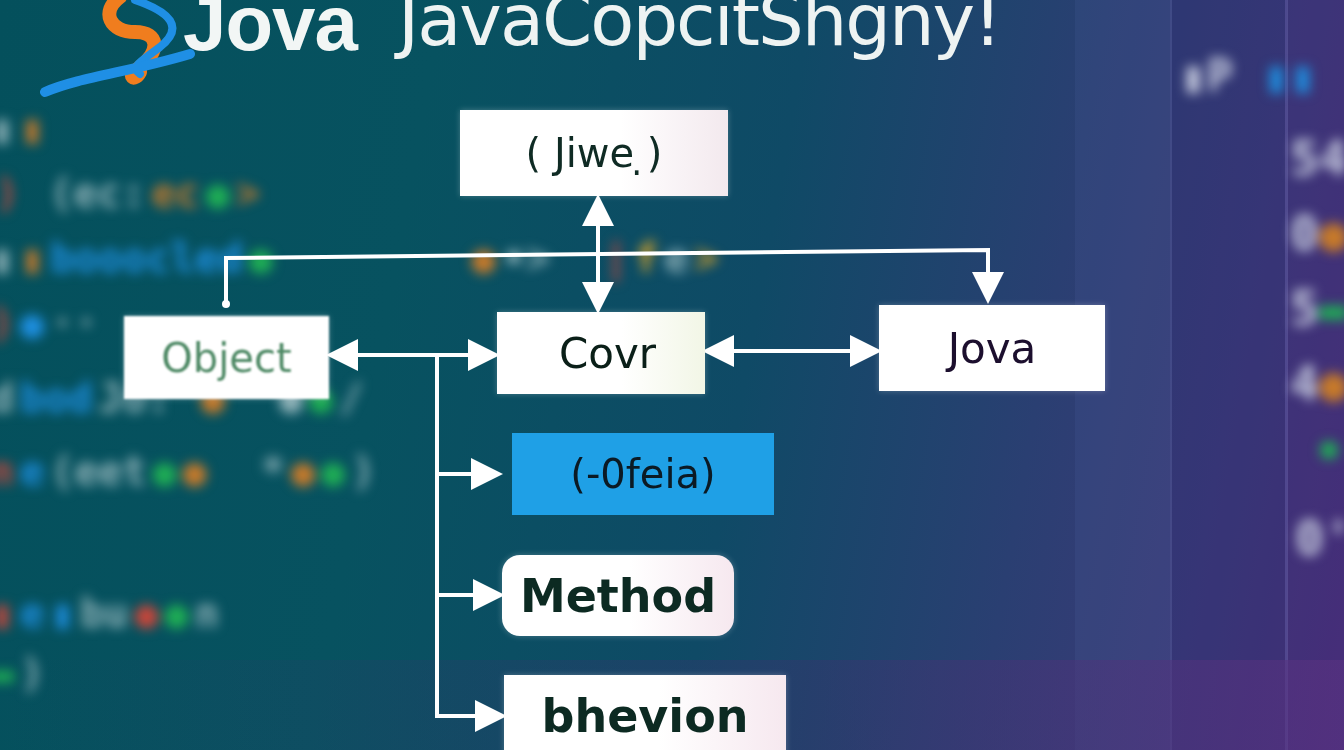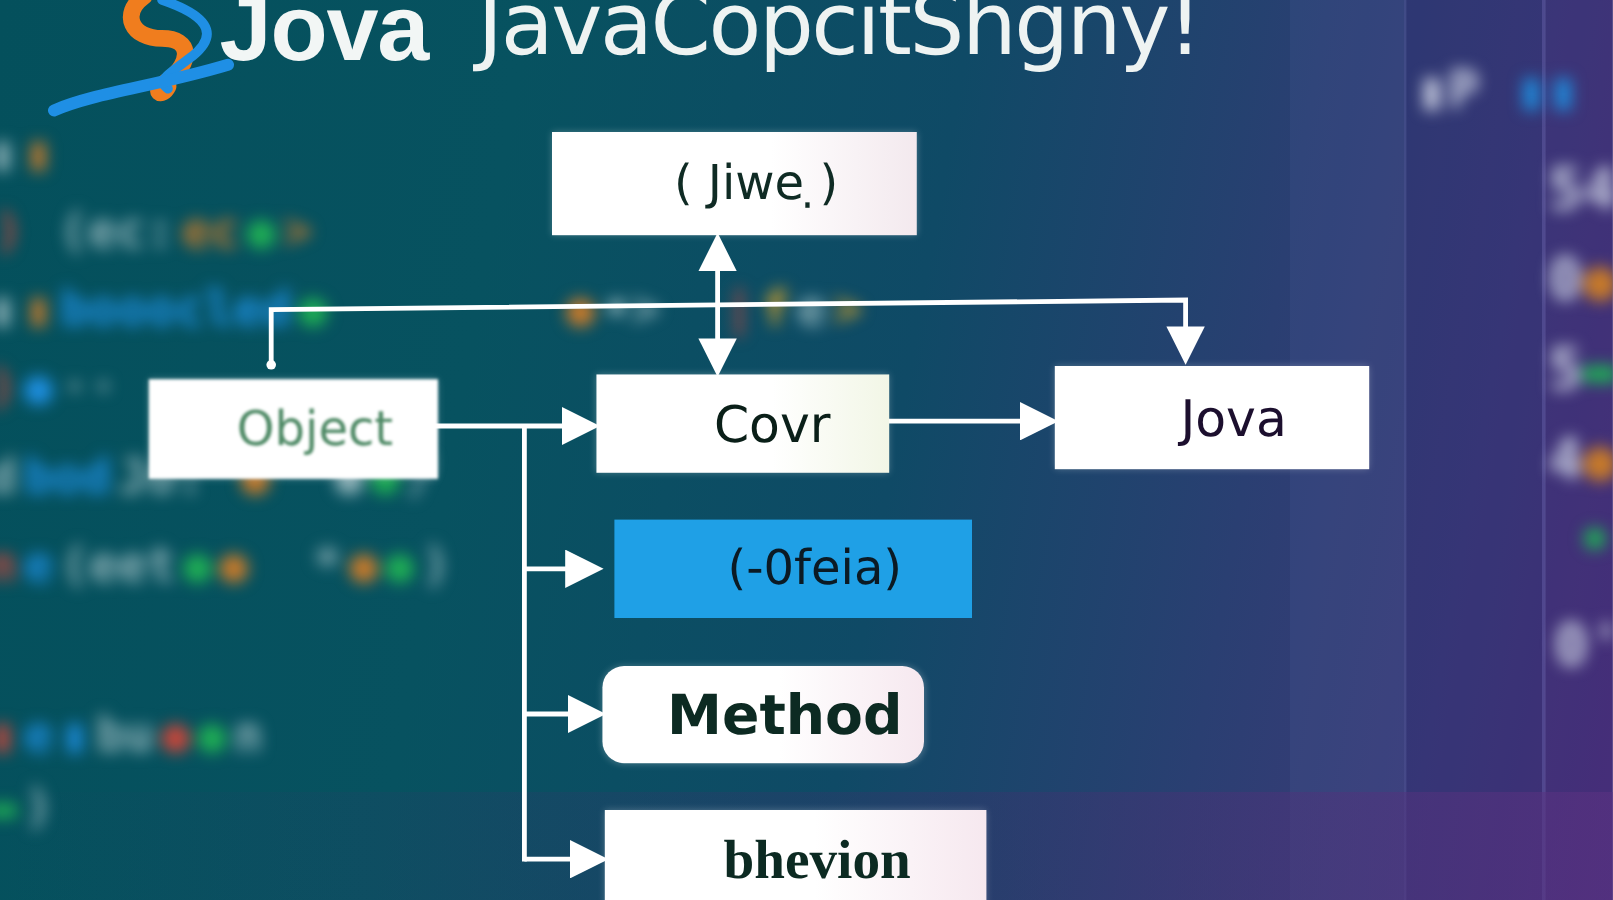--- a/index.html
+++ b/index.html
@@ -41,37 +41,37 @@
   }
   .title-light {
     position: absolute; left: 398px; top: -22px;
     font-family: "DejaVu Sans", sans-serif; font-size: 72px; color: #eef3f2; letter-spacing: -2px; filter: blur(0.5px);
   }
 
   
   .connectors { position: absolute; left: 0; top: 0; }
   .node {
     position: absolute; display: flex; align-items: center; justify-content: center;
-    background: #ffffff; box-shadow: 0 0 6px rgba(255,255,255,0.25); padding-left: 36px;
+    background: #ffffff; box-shadow: 0 0 6px rgba(255,255,255,0.25);
   }
   .node span { white-space: nowrap; }
   .node-jive { left: 460px; top: 110px; width: 268px; height: 86px; background: linear-gradient(90deg,#fff 60%,#f3e9ee 100%); }
   .node-jive span { font-size: 40px; color: #0f2b24; }
   .node-object { left: 124px; top: 316px; width: 205px; height: 83px; filter: blur(1.2px); }
   .node-object span { font-size: 40px; color: #4f8a66; font-family: "DejaVu Sans", sans-serif; }
   .node-covr { left: 497px; top: 312px; width: 208px; height: 82px; background: linear-gradient(90deg,#fff 60%,#f2f6e6 100%); }
   .node-covr span { font-size: 42px; color: #0a1f18; font-family: "DejaVu Sans", sans-serif; margin-left: 13px; }
   .node-data { left: 879px; top: 305px; width: 226px; height: 86px; }
   .node-data span { font-size: 42px; color: #1c0f2e; }
   .node-ofeia { left: 500px; top: 433px; width: 262px; height: 82px; background: #1fa0e6; box-shadow: none; margin-left: 12px; }
   .node-ofeia span { font-size: 40px; color: #0b1a24; }
   .node-method { left: 502px; top: 555px; width: 232px; height: 81px; background: linear-gradient(90deg,#fff 55%,#f6e8ef 100%); border-radius: 18px; }
   .node-method span { font-size: 46px; color: #0c2a22; font-weight: bold; }
   .node-bhevion { left: 504px; top: 675px; width: 282px; height: 82px; background: linear-gradient(90deg,#fff 55%,#f6e8ef 100%); }
-  .node-bhevion span { font-size: 46px; color: #0c2a22; font-weight: bold; font-family: Liberation Serif, serif; }
+  .node-bhevion span { font-size: 46px; color: #0c2a22; font-weight: bold; }
 </style>
 </head>
 <body>
 
 <div class="panel-strip strip-1"></div>
 <div class="panel-strip strip-2"></div>
 <div class="panel-strip strip-3"></div>
 <div class="bg-bottom"></div>
 
 <div class="code-bg">

